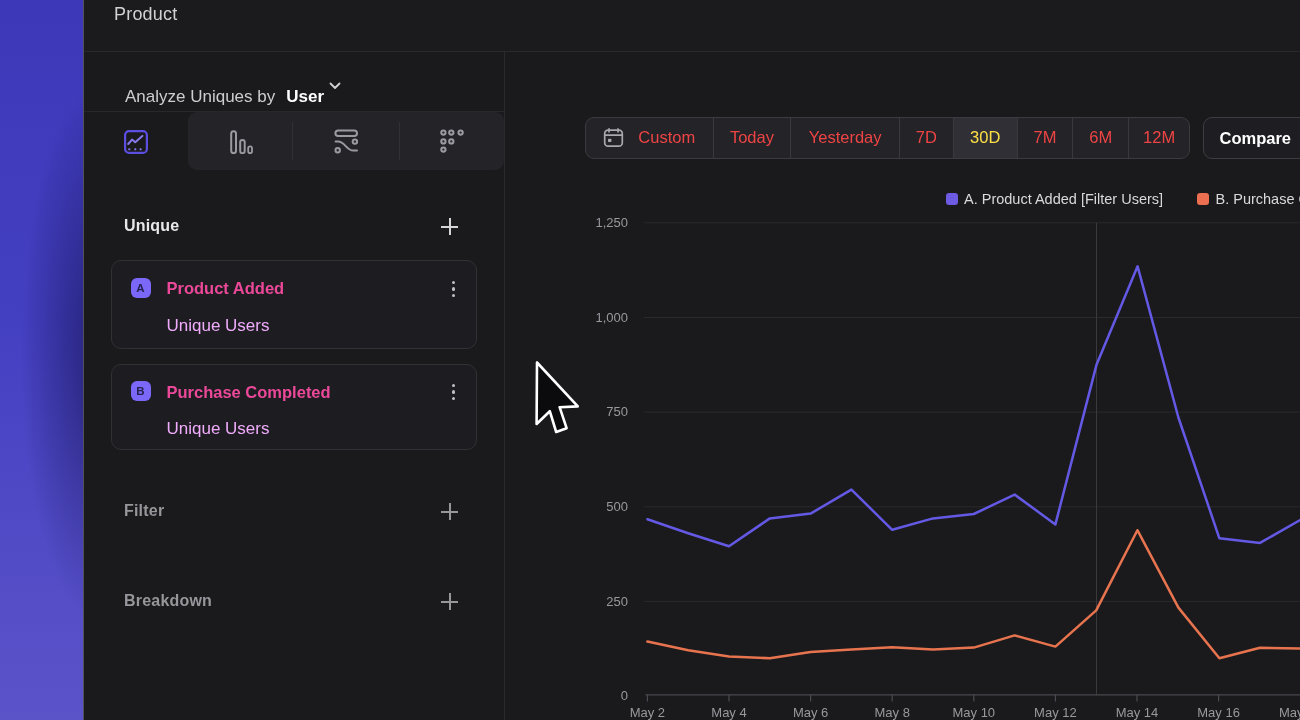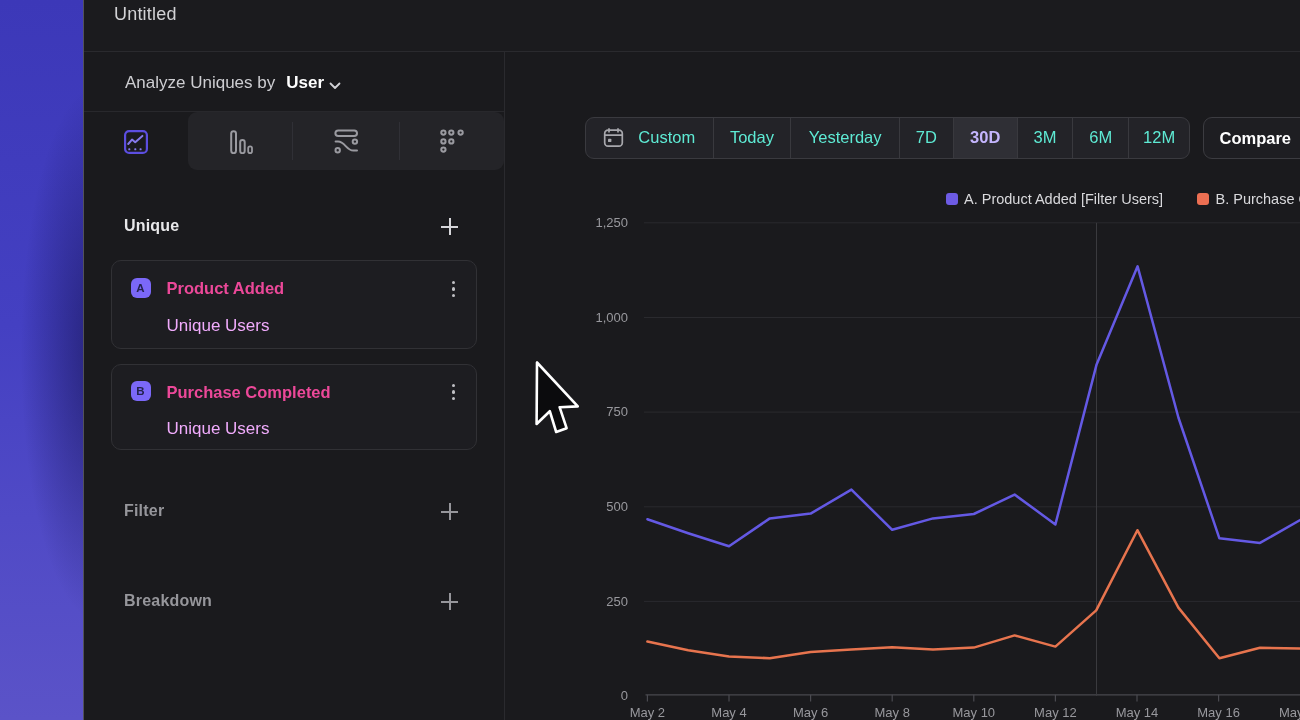--- a/index.html
+++ b/index.html
@@ -15,21 +15,21 @@
   #appedge { left:83px; top:0; width:1px; height:720px; background:#52525a; }
   
   #topbar { left:84px; top:0; width:1216px; height:52px; background:#1b1b1e;
     border-bottom:1px solid #2a2a2e; }
   #title { position:absolute; left:30px; top:4px; font-size:18px; color:#d2d2d5;
     font-weight:500; letter-spacing:0.2px; }
   
   #lpanel { left:84px; top:52px; width:420px; height:668px; background:#1a1a1d; }
   #lheader { position:absolute; left:0; top:0; width:420px; height:60px;
     border-bottom:1px solid #28282c; }
-  #analyze { position:absolute; left:41px; top:21px; font-size:17px; color:#cdcdd1;
+  #analyze { position:absolute; left:41px; top:35px; font-size:17px; color:#cdcdd1;
     font-weight:500; }
   #analyze b { color:#ffffff; font-weight:700; margin-left:11px; }
   #chev { position:absolute; left:245px; top:30px; }
   
   #tabrow { position:absolute; left:0; top:60px; width:420px; height:58px; }
   #tabcontainer { position:absolute; left:104px; top:0; width:316px; height:58px;
     background:#242428; border-radius:9px; }
   .tabdiv { position:absolute; top:10px; width:1px; height:38px; background:#303036; }
   #seltab { position:absolute; left:40px; top:17.8px; }
   .ticon { position:absolute; top:17px; }
@@ -50,36 +50,36 @@
   .csub { position:absolute; left:55px; top:55px; font-size:17px; color:#f0abfc; }
   .kebab { position:absolute; right:20px; top:20px; width:4px; }
   .kebab i { position:absolute; left:0; width:3.4px; height:3.4px; border-radius:50%; background:#c0c0c4; }
   
   #rpanel { left:505px; top:52px; width:795px; height:668px; background:#1a1a1d; }
   #vdiv { left:504px; top:52px; width:1px; height:668px; background:#2a2a2e; }
   
   #timebar { position:absolute; left:80px; top:64.5px; width:605px; height:42px;
     border:1px solid #3a3a3f; border-radius:9px; background:#232328; display:flex; }
   .seg { height:40px; display:flex; align-items:center; justify-content:center;
-    font-size:16.5px; color:#5eead4; border-right:1px solid #39393e; }
+    font-size:16.5px; color:#ef4444; border-right:1px solid #39393e; }
   .seg:last-child { border-right:none; }
-  .seg.on { background:#2f2f35; color:#c4b5fd; font-weight:700; }
+  .seg.on { background:#2f2f35; color:#fde047; font-weight:400; }
   #compare { position:absolute; left:697.5px; top:64.5px; width:133px; height:42px;
     border:1px solid #3c3c41; border-radius:9px; background:#1e1e22;
     font-size:16.5px; font-weight:700; color:#fff; line-height:40px; padding-left:16px; }
   
   .lg-sq { position:absolute; top:140.8px; width:12px; height:12px; border-radius:3px; }
   .lg-tx { position:absolute; top:139px; font-size:14.5px; color:#d9d9dc; white-space:nowrap; }
 </style>
 </head>
 <body>
 <div class="abs" id="strip"></div>
 <div class="abs" id="appedge"></div>
 <div class="abs" id="topbar">
-    <div id="title">Untitled</div>
+    <div id="title">Product</div>
   </div>
 <div class="abs" id="vdiv"></div>
 
 <div class="abs" id="lpanel">
   <div id="lheader">
     <div id="analyze">Analyze Uniques by<b>User</b></div>
     <svg id="chev" width="12" height="8" viewBox="0 0 12 8">
         <path d="M1.5 1.5 L6 6 L10.5 1.5" stroke="#d2d2d6" stroke-width="1.8" fill="none" stroke-linecap="round" stroke-linejoin="round"></path>
       </svg>
   </div>
@@ -151,21 +151,21 @@
       <svg width="21" height="21" viewBox="0 0 21 21" fill="none" stroke="#a8a8ad" stroke-width="1.7" style="margin-right:14px">
         <rect x="1.7" y="3.2" width="17.6" height="16" rx="3.4"></rect>
         <path d="M6 1.2 L6 5.4 M15 1.2 L15 5.4 M1.7 8.2 L19.3 8.2"></path>
         <rect x="5" y="11.7" width="3.4" height="3.4" rx="0.9" fill="#a8a8ad" stroke="none"></rect>
       </svg>
       Custom</div>
     <div class="seg" style="width:78px">Today</div>
     <div class="seg" style="width:109px">Yesterday</div>
     <div class="seg" style="width:54px">7D</div>
     <div class="seg on" style="width:64px">30D</div>
-    <div class="seg" style="width:56px">3M</div>
+    <div class="seg" style="width:56px">7M</div>
     <div class="seg" style="width:56px">6M</div>
     <div class="seg" style="width:60px">12M</div>
   </div>
   <div id="compare">Compare</div>
 
   <div class="lg-sq" style="left:440.5px; background:#6d5be4"></div>
   <div class="lg-tx" style="left:459px">A. Product Added [Filter Users]</div>
   <div class="lg-sq" style="left:691.5px; background:#ec6f52"></div>
   <div class="lg-tx" style="left:710.5px">B. Purchase Completed [Unique Users]</div>
 

